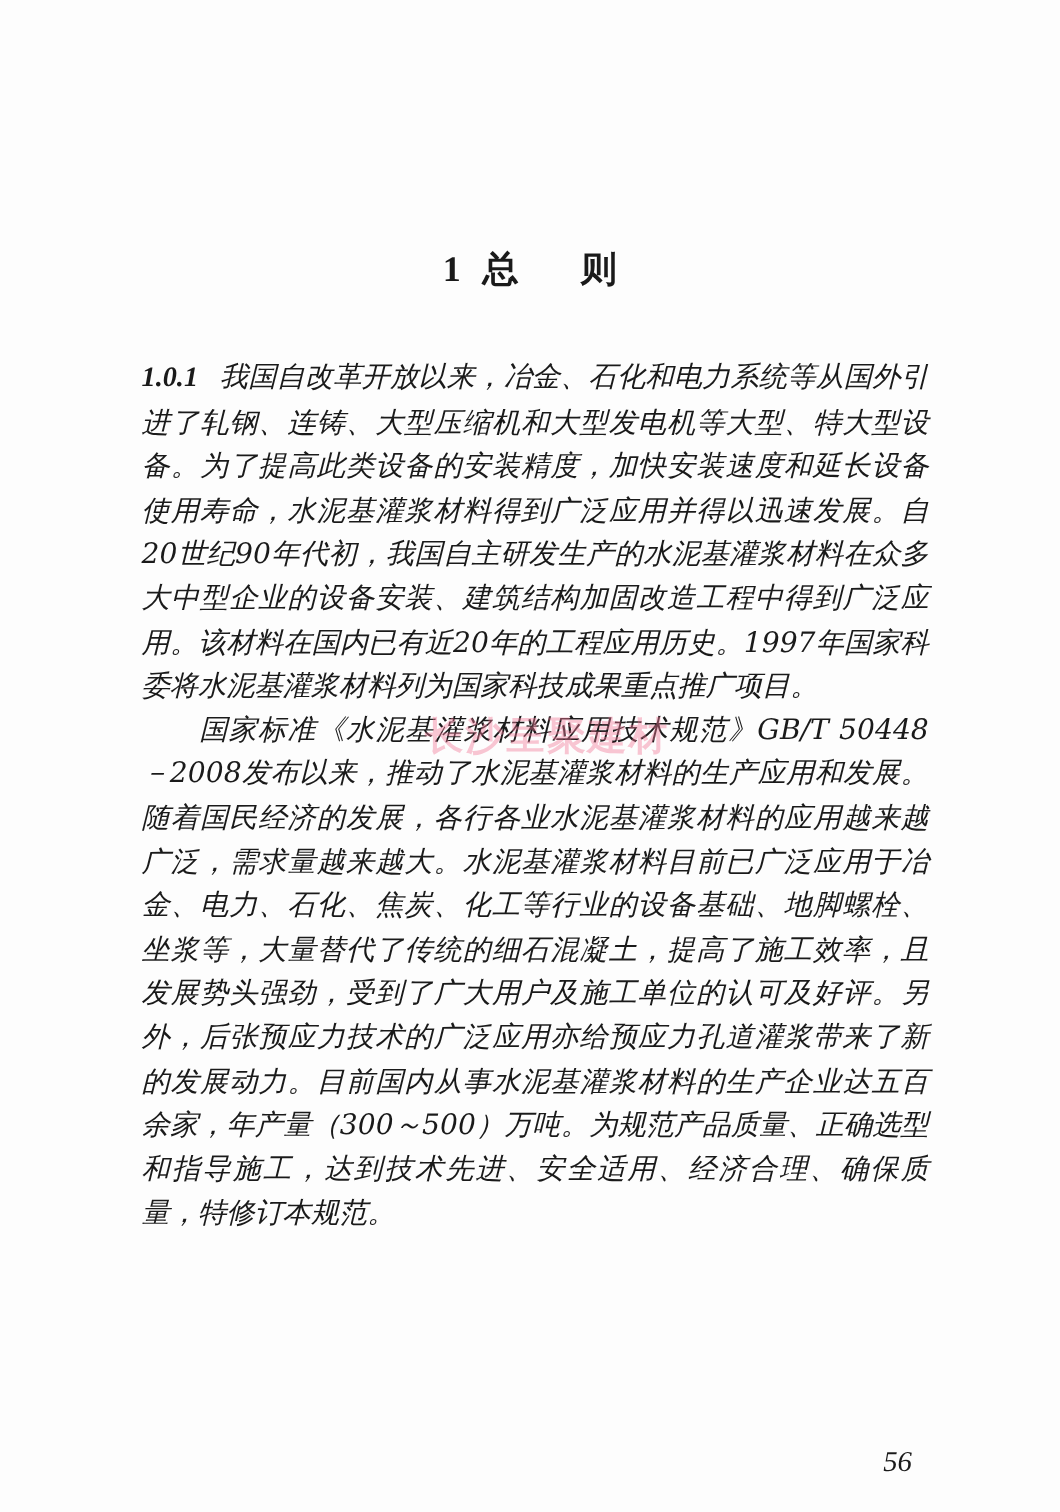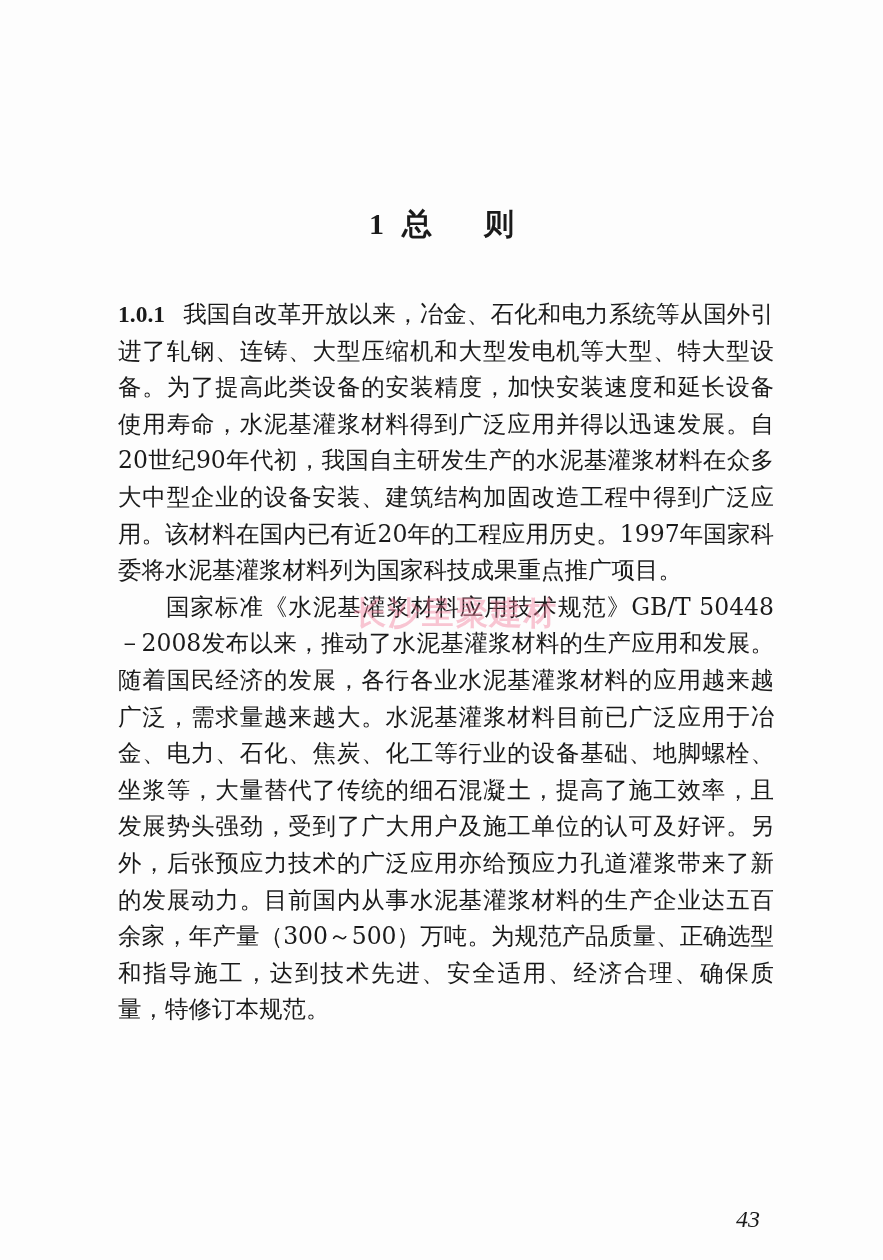--- a/index.html
+++ b/index.html
@@ -10,21 +10,21 @@
   .title {
     position: absolute; top: 204px; left: 0; width: 883px; text-align: center;
     font-size: 30px; font-weight: bold; letter-spacing: 0;
   }
   .title .num { font-family: "Liberation Serif", serif; font-weight: bold; margin-right: 18px; }
   .title .w1 { margin-right: 52px; }
   .body {
     position: absolute; top: 296px; left: 118px; width: 656px;
     font-size: 23.5px; line-height: 36.6px; text-align: justify;
   }
-  .para { margin: 0; }
+  .para { margin: 0; font-style: italic; }
   .para.indent { text-indent: 48px; }
   .clause { font-family: "Liberation Serif", serif; font-weight: bold; margin-right: 18px; }
   .watermark {
     position: absolute; top: 592px; left: 338px; font-size: 32px; font-weight: bold;
     color: rgba(240, 120, 150, 0.42); letter-spacing: 2px; font-family: Liberation Sans, sans-serif;
     pointer-events: none;
     margin-left: 16px;
   }
   .page-number {
     position: absolute; top: 1206px; left: 736px; font-size: 24px; font-style: italic;
@@ -38,13 +38,13 @@
   <span class="num">1</span><span class="w1">总</span><span>则</span>
 </div>
 
 <div class="body">
   <p class="para"><span class="clause">1.0.1</span><span>我国自改革开放以来，冶金、石化和电力系统等从国外引进了轧钢、连铸、大型压缩机和大型发电机等大型、特大型设备。为了提高此类设备的安装精度，加快安装速度和延长设备使用寿命，水泥基灌浆材料得到广泛应用并得以迅速发展。自20世纪90年代初，我国自主研发生产的水泥基灌浆材料在众多大中型企业的设备安装、建筑结构加固改造工程中得到广泛应用。该材料在国内已有近20年的工程应用历史。1997年国家科委将水泥基灌浆材料列为国家科技成果重点推广项目。</span></p>
   <p class="para indent">国家标准《水泥基灌浆材料应用技术规范》GB/T 50448－2008发布以来，推动了水泥基灌浆材料的生产应用和发展。随着国民经济的发展，各行各业水泥基灌浆材料的应用越来越广泛，需求量越来越大。水泥基灌浆材料目前已广泛应用于冶金、电力、石化、焦炭、化工等行业的设备基础、地脚螺栓、坐浆等，大量替代了传统的细石混凝土，提高了施工效率，且发展势头强劲，受到了广大用户及施工单位的认可及好评。另外，后张预应力技术的广泛应用亦给预应力孔道灌浆带来了新的发展动力。目前国内从事水泥基灌浆材料的生产企业达五百余家，年产量（300～500）万吨。为规范产品质量、正确选型和指导施工，达到技术先进、安全适用、经济合理、确保质量，特修订本规范。</p>
 </div>
 
 <div class="watermark">长沙呈聚建材</div>
 
-<div class="page-number">43</div>
+<div class="page-number">56</div>
 
 </body></html>

